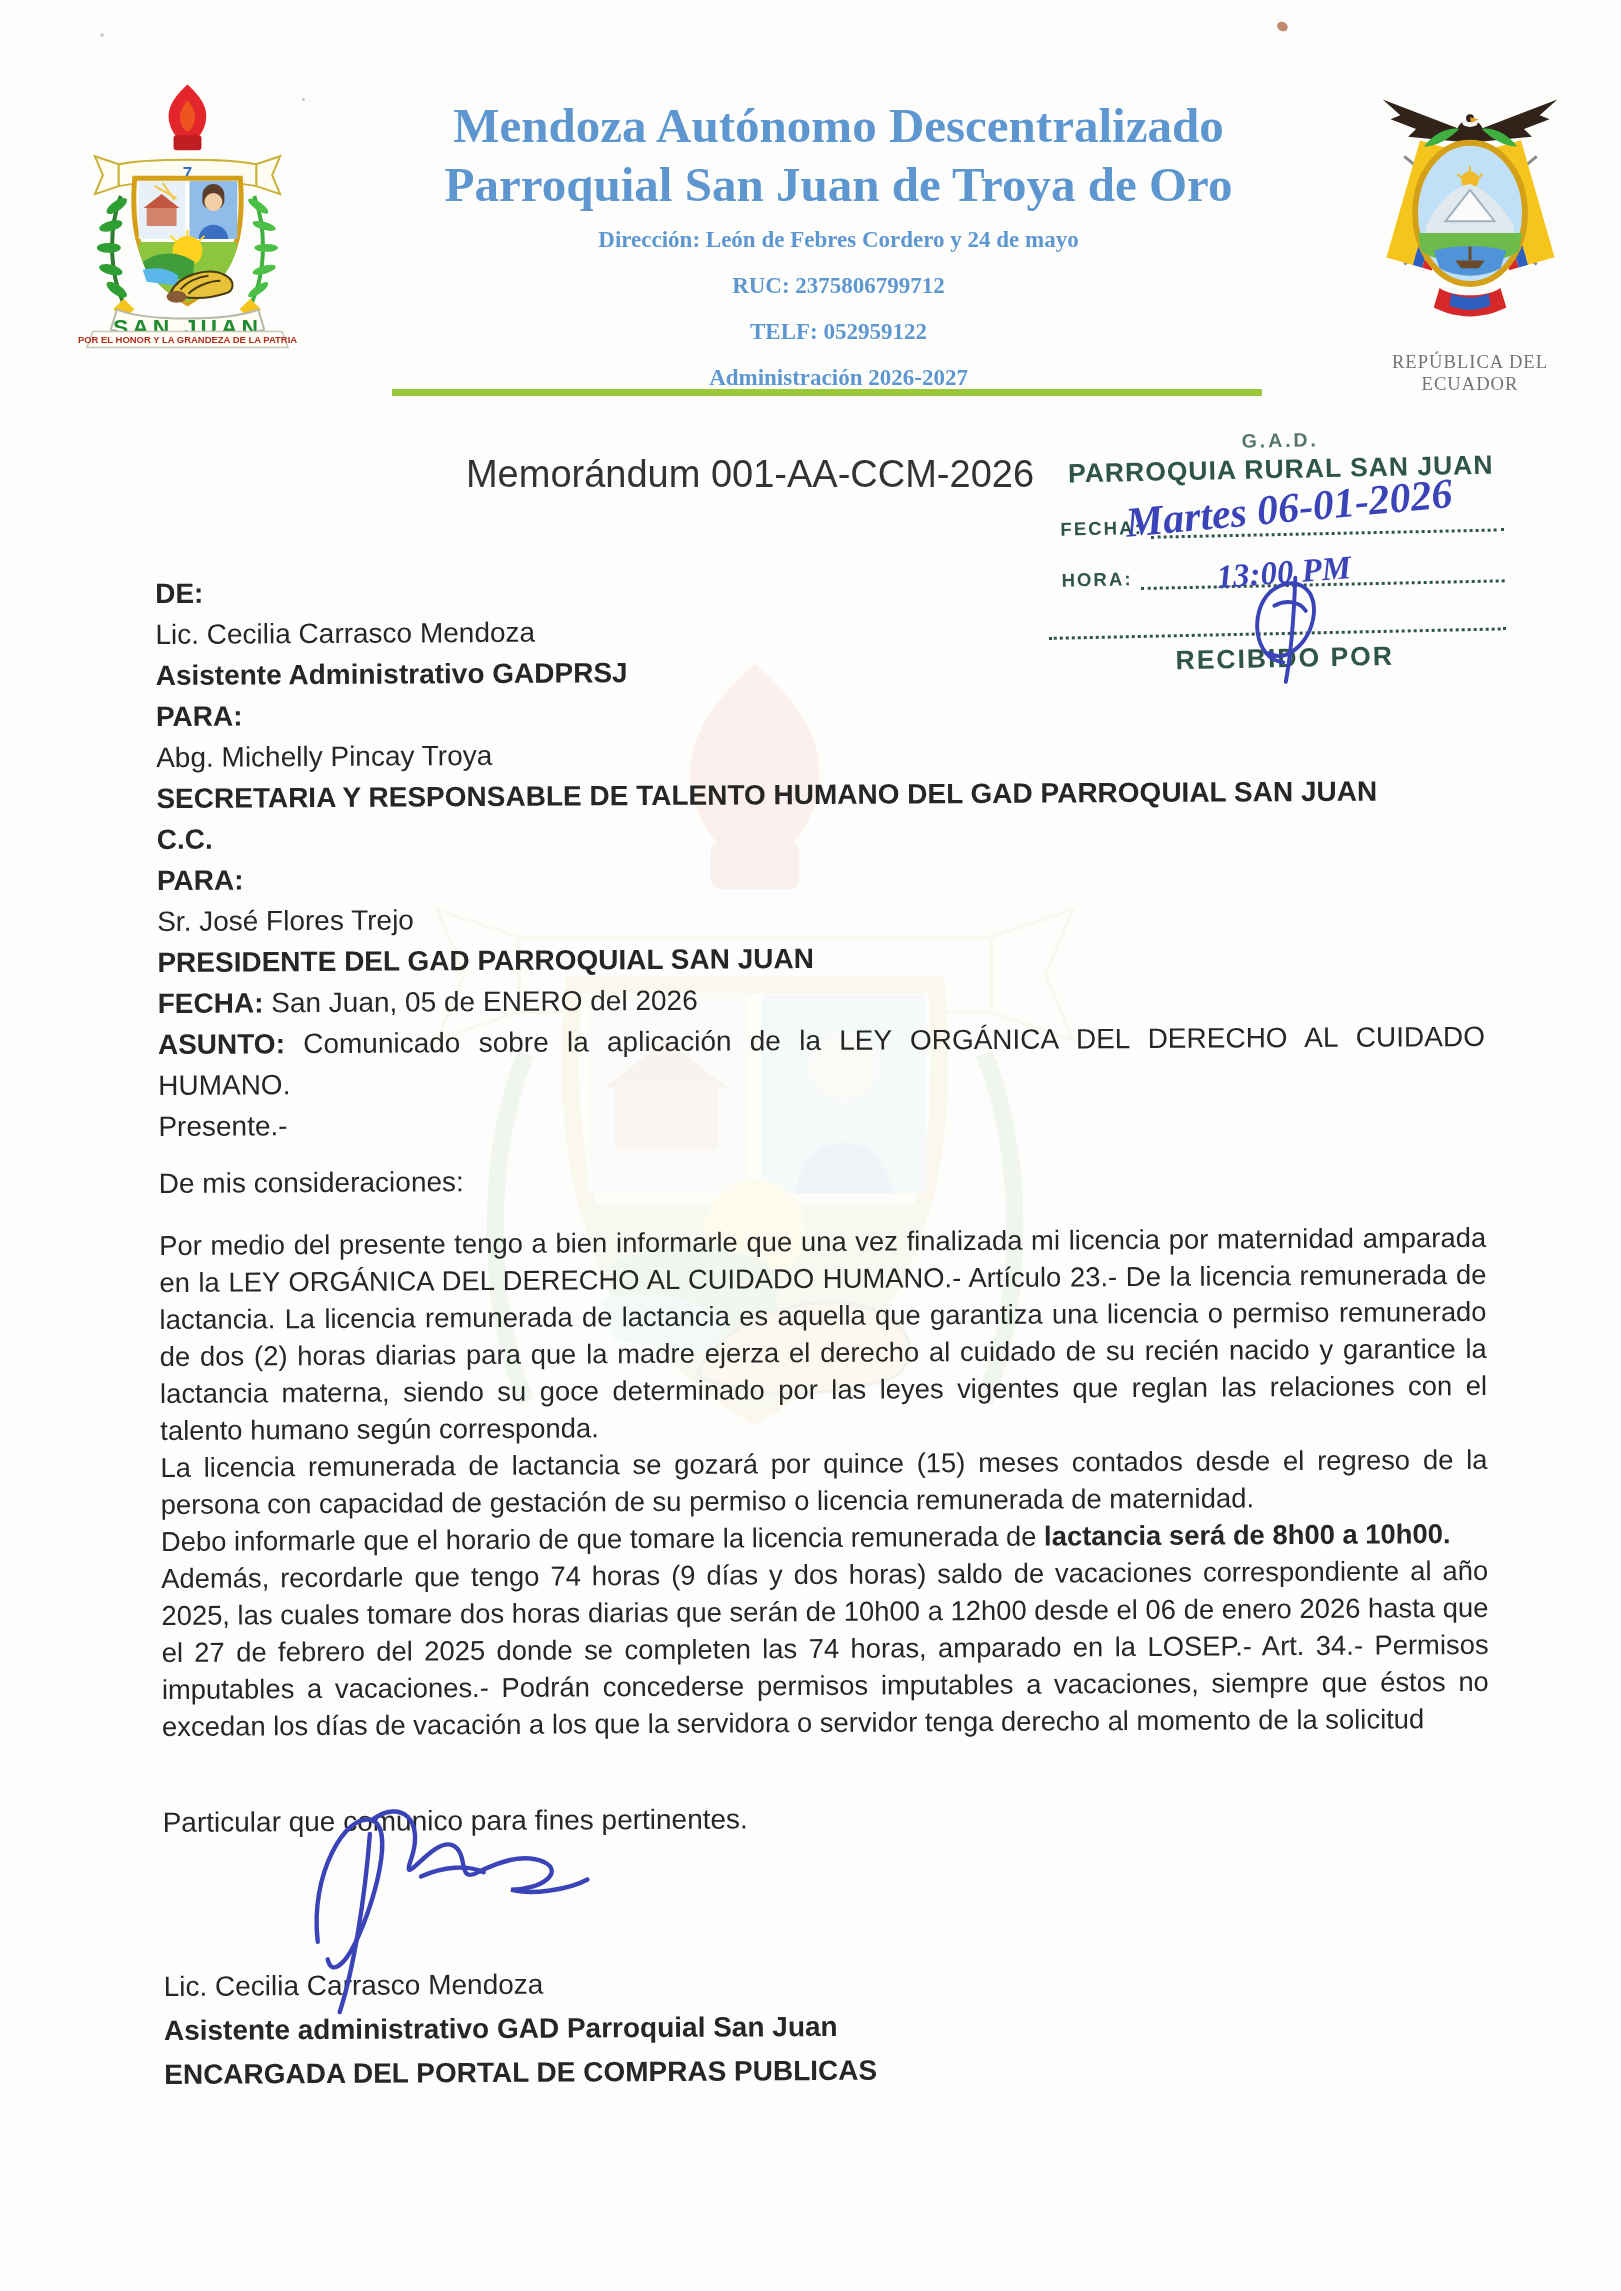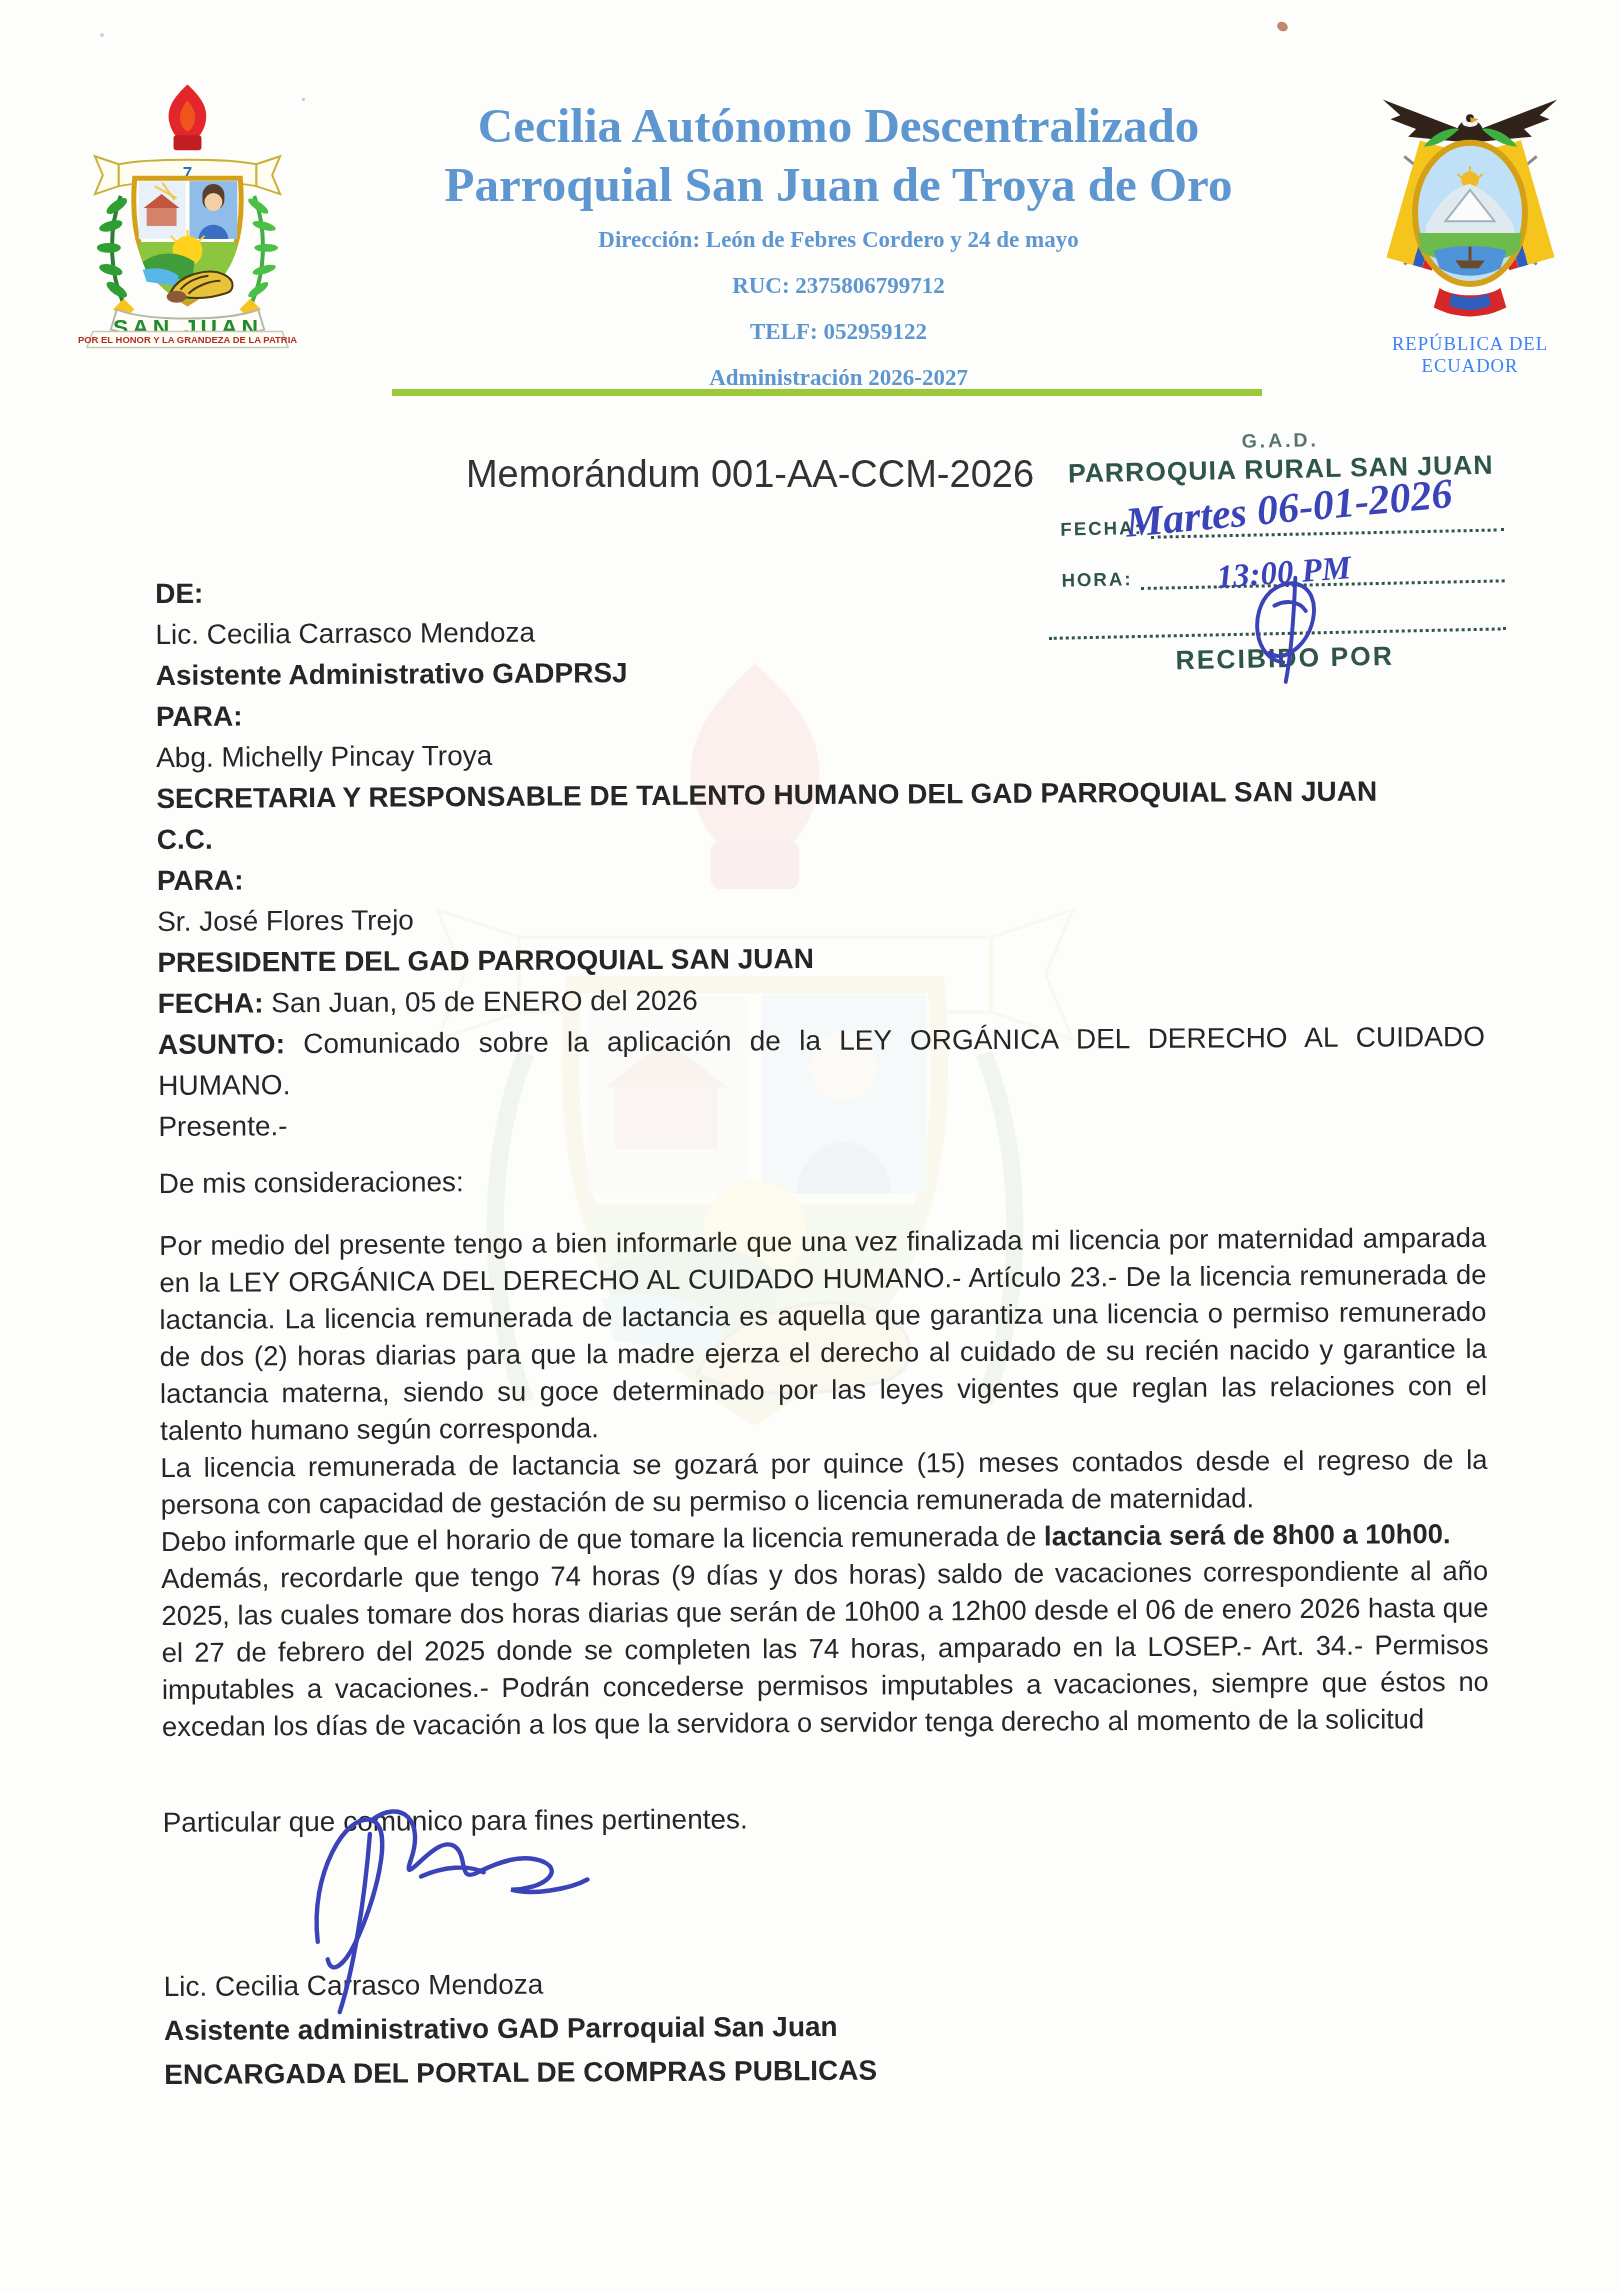--- a/index.html
+++ b/index.html
@@ -5,21 +5,21 @@
   html,body{margin:0;padding:0;}
   body{
     width:1621px;height:2292px;position:relative;overflow:hidden;
     background:#fdfdfb;color:#262626;
     font-family:"Liberation Sans", sans-serif;
   }
   
   .crest-left{position:absolute;top:78px;left:59px;width:257px;height:272px;}
   .crest-right{position:absolute;top:84px;left:1362px;width:216px;text-align:center;}
   .crest-right .caption{
-    margin-top:2px;font-family:"Liberation Serif",serif;font-size:18.6px;color:#3b82f6;letter-spacing:1px;
+    margin-top:20px;font-family:"Liberation Serif",serif;font-size:18.6px;color:#737373;letter-spacing:1px;
   }
   .head-center{position:absolute;top:96px;left:314px;width:1049px;text-align:center;color:#5e97d0;}
   .head-title{font-family:"Liberation Serif",serif;font-weight:bold;font-size:49px;line-height:59px;white-space:nowrap;}
   .head-sub{font-family:"Liberation Serif",serif;font-weight:bold;font-size:23px;line-height:40px;margin-top:5.9px;white-space:nowrap;}
   .green-rule{position:absolute;top:389px;left:392px;width:870px;height:6.9px;background:#9ac838;}
   
   .memo-line{position:absolute;top:453px;left:98px;width:1304px;text-align:center;font-size:38px;color:#333;}
   
   .stamp{position:absolute;top:429px;left:1061px;width:443px;color:#2e544c;transform:rotate(-1.2deg);}
   .stamp-l1{text-align:center;font-size:19.6px;font-weight:bold;letter-spacing:2.9px;opacity:.8;}
@@ -139,21 +139,21 @@
 
     <path d="M58,232 C90,244 168,244 200,232 L206,252 C168,264 90,264 52,252 Z" fill="#fffdf6" stroke="#b8b8a8" stroke-width="2"></path>
     <text x="129" y="257" text-anchor="middle" font-size="23" font-weight="bold" fill="#1f8a2f" letter-spacing="4" font-family="Liberation Sans, sans-serif">SAN JUAN</text>
 
     <path d="M34,254 L224,254 L230,270 L28,270 Z" fill="#fffdf6" stroke="#c8c8b8" stroke-width="1.5"></path>
     <text x="129" y="266" text-anchor="middle" font-size="9.5" font-weight="bold" fill="#b03020" font-family="Liberation Sans, sans-serif">POR EL HONOR Y LA GRANDEZA DE LA PATRIA</text>
   </svg>
 </div>
 
 <div class="head-center">
-  <div class="head-title">Cecilia Autónomo Descentralizado</div>
+  <div class="head-title">Mendoza Autónomo Descentralizado</div>
   <div class="head-title">Parroquial San Juan de Troya de Oro</div>
   <div class="head-sub">Dirección: León de Febres Cordero y 24 de mayo</div>
   <div class="head-sub">RUC: 2375806799712</div>
   <div class="head-sub">TELF: 052959122</div>
   <div class="head-sub">Administración 2026-2027</div>
 </div>
 
 <div class="crest-right">
   <svg viewBox="0 0 215 240" width="211" height="243">
 

